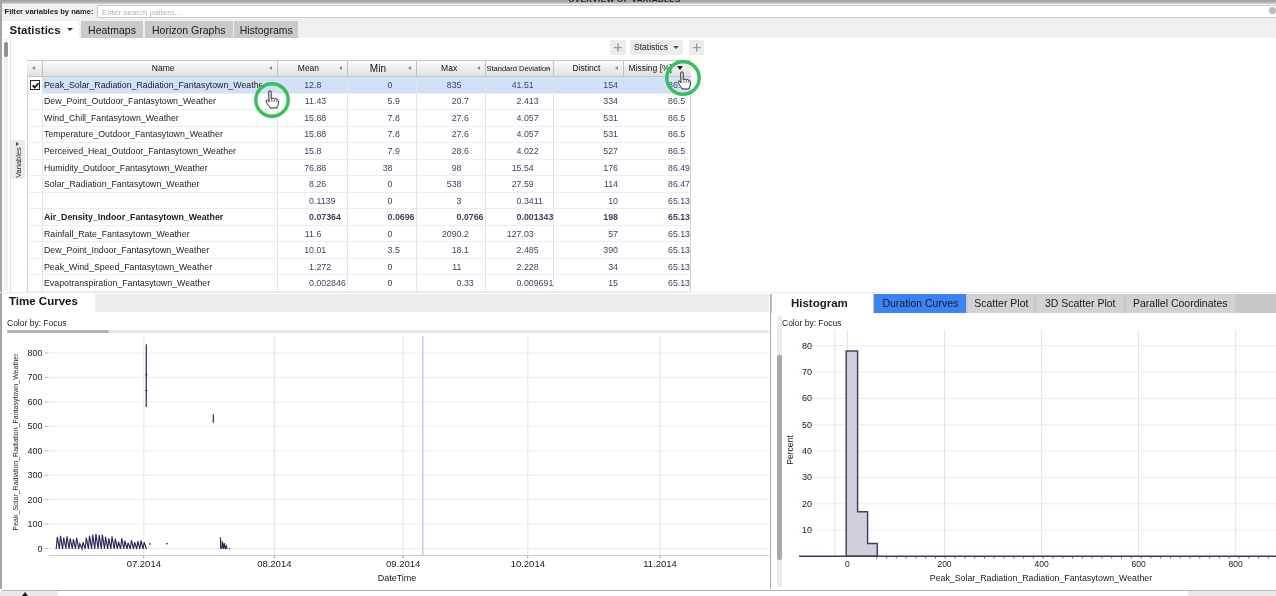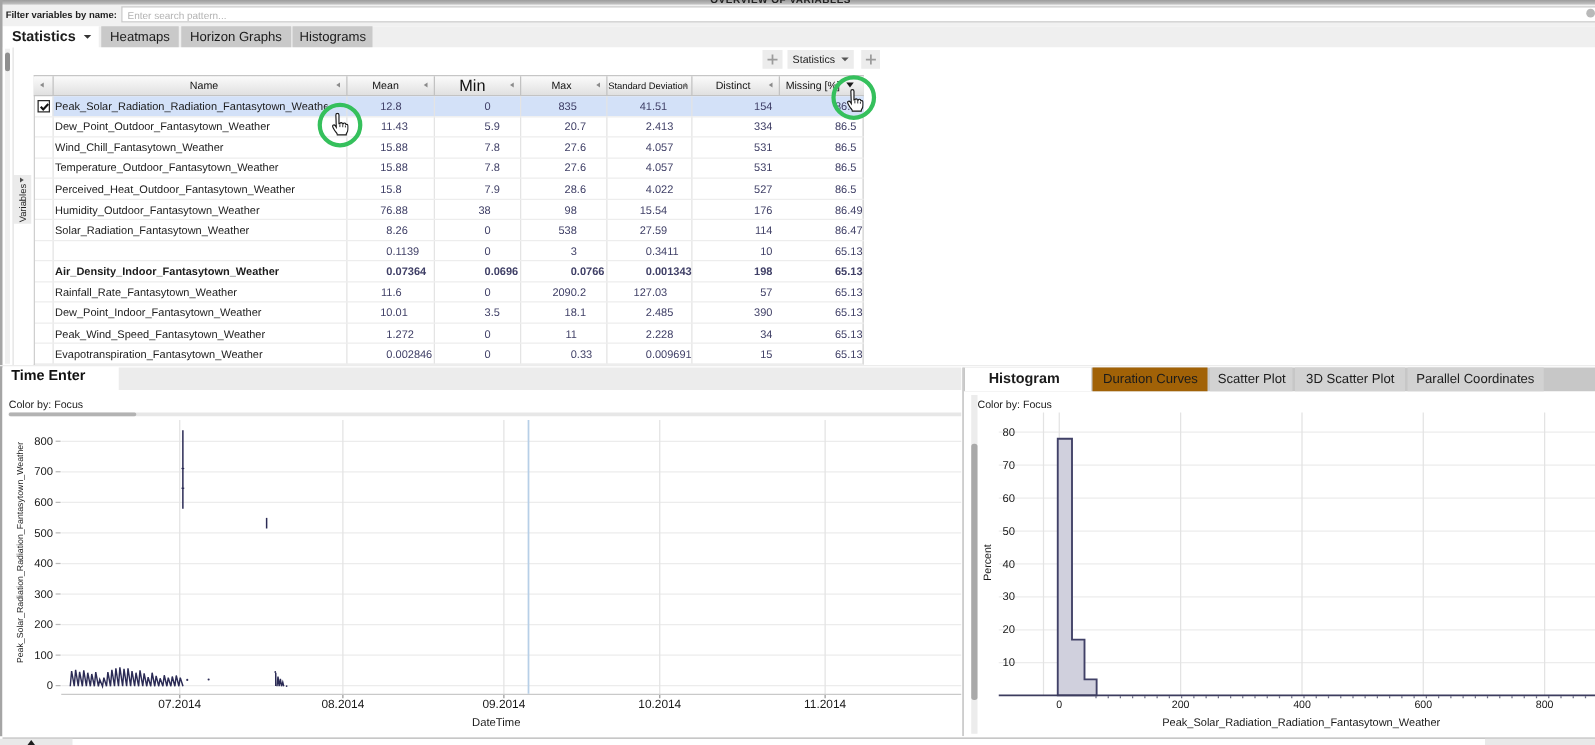--- a/index.html
+++ b/index.html
@@ -59,21 +59,21 @@
     </div>
  <div class="abs" style="left:688.8px;top:39.5px;width:15.4px;height:15.3px;background:#ececec"></div>
  <svg class="abs" style="left:688.8px;top:39.5px" width="15.4" height="15.3">
       <path d="M7.7 3.6 V11.6 M3.7 7.6 H11.7" stroke="#9b9b9b" stroke-width="1.4"></path>
     </svg>
 
  <div class="abs" style="left:27px;top:60.0px;width:664.3px;height:231.6px;border:1px solid #cfcfcf;border-top:none;box-sizing:border-box"></div>
 <div class="abs hdr" style="left:27px;top:60.0px;width:664.3px;height:16.6px;"></div>
 <div class="abs htx" style="left:42.0px;top:60.0px;width:235.39999999999998px;height:16.6px;font-size:8.5px;transform:translateX(3.5px)">Name</div>
 <div class="abs htx" style="left:277.4px;top:60.0px;width:70.10000000000002px;height:16.6px;font-size:8.5px;transform:translateX(-4px)">Mean</div>
-<div class="abs htx" style="left:347.5px;top:60.0px;width:68.80000000000001px;height:16.6px;font-size:13px;transform:translateX(-4px)">Min</div>
+<div class="abs htx" style="left:347.5px;top:60.0px;width:68.80000000000001px;height:16.6px;font-size:10px;transform:translateX(-4px)">Min</div>
 <div class="abs htx" style="left:416.3px;top:60.0px;width:68.69999999999999px;height:16.6px;font-size:8.5px;transform:translateX(-1.5px)">Max</div>
 <div class="abs htx" style="left:485.0px;top:60.0px;width:68.79999999999995px;height:16.6px;font-size:7.5px;transform:translateX(-1px)">Standard Deviation</div>
 <div class="abs htx" style="left:553.8px;top:60.0px;width:69.40000000000009px;height:16.6px;font-size:8.5px;transform:translateX(-2px)">Distinct</div>
 <div class="abs htx" style="left:623.2px;top:60.0px;width:68.09999999999991px;height:16.6px;font-size:8.5px;transform:translateX(-7px)">Missing [%]</div>
 <div class="abs" style="left:32.3px;top:65.8px;width:0;height:0;border-top:2.6px solid transparent;border-bottom:2.6px solid transparent;border-right:3.8px solid #8a8a8a"></div>
 <div class="abs" style="left:269.2px;top:65.8px;width:0;height:0;border-top:2.6px solid transparent;border-bottom:2.6px solid transparent;border-right:3.8px solid #8a8a8a"></div>
 <div class="abs" style="left:339.3px;top:65.8px;width:0;height:0;border-top:2.6px solid transparent;border-bottom:2.6px solid transparent;border-right:3.8px solid #8a8a8a"></div>
 <div class="abs" style="left:408.1px;top:65.8px;width:0;height:0;border-top:2.6px solid transparent;border-bottom:2.6px solid transparent;border-right:3.8px solid #8a8a8a"></div>
 <div class="abs" style="left:476.8px;top:65.8px;width:0;height:0;border-top:2.6px solid transparent;border-bottom:2.6px solid transparent;border-right:3.8px solid #8a8a8a"></div>
 <div class="abs" style="left:545.5999999999999px;top:65.8px;width:0;height:0;border-top:2.6px solid transparent;border-bottom:2.6px solid transparent;border-right:3.8px solid #8a8a8a"></div>
@@ -458,31 +458,31 @@
 <div class="abs" style="left:27.5px;top:290.89px;width:663.3px;height:1px;background:#ededed"></div>
 <div class="abs" style="left:30.2px;top:80px;width:9.6px;height:9.6px;border:1.6px solid #2a2a2a;background:#fff;box-sizing:border-box"></div>
 <svg class="abs" style="left:31px;top:80.5px" width="9" height="9" viewBox="0 0 9 9">
       <path d="M1.6 4.4 L3.6 6.6 L7.6 2.2" stroke="#111" stroke-width="1.7" fill="none"></path>
     </svg>
 
  <div class="abs" style="left:0;top:291.6px;width:1276px;height:1.9px;background:#ececec"></div>
 
  <div class="abs" style="left:2px;top:293.5px;width:767.8px;height:295.5px;background:#fff"></div>
  <div class="abs" style="left:95px;top:293.5px;width:674px;height:18.5px;background:#ececec"></div>
- <div class="abs" style="left:9px;top:295px;font-size:11.5px;font-weight:bold;color:#111">Time Enter</div>
+ <div class="abs" style="left:9px;top:295px;font-size:11.5px;font-weight:bold;color:#111">Time Curves</div>
  <div class="abs" style="left:7px;top:318px;font-size:8.5px;color:#1b1b1b">Color by: Focus</div>
  <div class="abs" style="left:7px;top:329.8px;width:762px;height:2.8px;background:#e7e7e7"></div>
  <div class="abs" style="left:7px;top:329.8px;width:101.5px;height:2.8px;background:#b3b3b3;border-radius:1.4px"></div>
 
  <div class="abs" style="left:769.8px;top:293.5px;width:1.5px;height:295.8px;background:#a8a8a8"></div>
 
  <div class="abs" style="left:771.3px;top:293.5px;width:504.7px;height:295.5px;background:#fff"></div>
  <div class="abs" style="left:771.3px;top:294px;width:504.7px;height:18.5px;background:#c7c7c7"></div>
  <div class="tab tabact" style="left:772px;top:293.5px;width:100.7px;height:19.5px;text-indent:-6px">Histogram</div>
- <div class="tab" style="left:874.2px;top:294px;width:92.3px;height:18.5px;background:#a16207">Duration Curves</div>
+ <div class="tab" style="left:874.2px;top:294px;width:92.3px;height:18.5px;background:#3b82f6">Duration Curves</div>
  <div class="tab" style="left:968.2px;top:294px;width:66.3px;height:18.5px;background:#d2d2d2">Scatter Plot</div>
  <div class="tab" style="left:1036.4px;top:294px;width:87.6px;height:18.5px;background:#d2d2d2">3D Scatter Plot</div>
  <div class="tab" style="left:1126px;top:294px;width:108.5px;height:18.5px;background:#d2d2d2">Parallel Coordinates</div>
  <div class="abs" style="left:782px;top:318px;font-size:8.5px;color:#1b1b1b">Color by: Focus</div>
 
  <div class="abs" style="left:777.3px;top:316px;width:4.4px;height:271px;background:#ececec"></div>
  <div class="abs" style="left:777.3px;top:355px;width:4.4px;height:205px;background:#a9a9a9;border-radius:2.2px"></div>
 
  <svg class="abs" style="left:0;top:0" width="1276" height="596" viewBox="0 0 1276 596" font-family="Liberation Sans, sans-serif">
 <line x1="49" y1="353.0" x2="769" y2="353.0" stroke="#ececec" stroke-width="1"></line>

